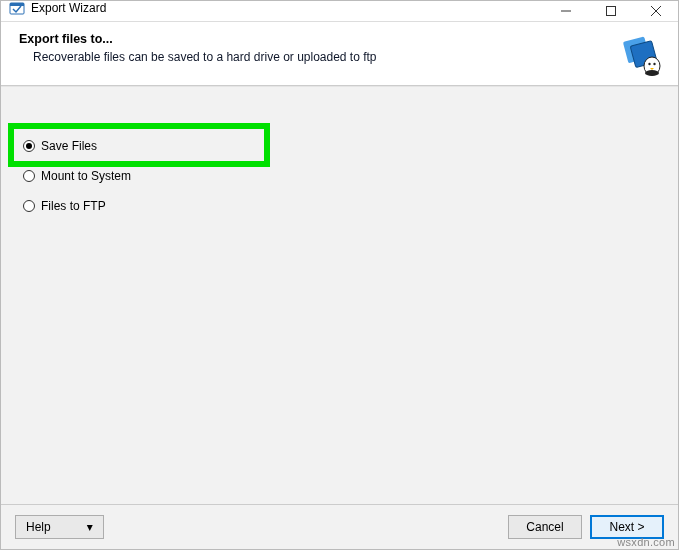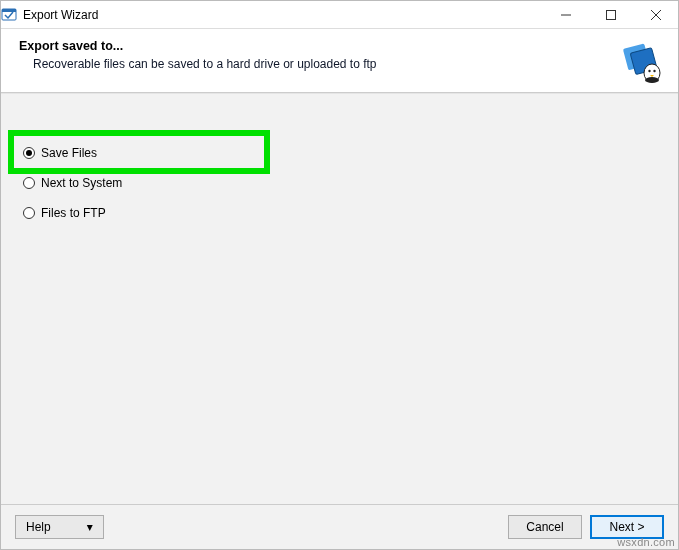--- a/index.html
+++ b/index.html
@@ -1,20 +1,20 @@
 <!DOCTYPE html>
 <html><head>
   <meta charset="utf-8">
   <style>
     * { box-sizing: border-box; margin: 0; padding: 0; font-family: 'Segoe UI', Tahoma, sans-serif; }
     body { width: 679px; height: 550px; background: #fff; position: relative; overflow: hidden; }
 
     .window { width: 100%; height: 100%; border: 1px solid #bbb; background: #fff; display: flex; flex-direction: column; }
 
-    .titlebar { height: 28px; background: #fff; display: flex; align-items: center; border-bottom: 1px solid #ddd; }
+    .titlebar { height: 21px; background: #fff; display: flex; align-items: flex-start; padding-left: 8px; border-bottom: 1px solid #ddd; }
     .titlebar .app-icon { width: 16px; height: 16px; margin-right: 6px; }
     .titlebar .title { font-size: 12px; color: #000; flex: 1; }
     .titlebar .win-controls { display: flex; height: 100%; }
     .titlebar .win-btn { width: 45px; display: flex; align-items: center; justify-content: center; color: #555; }
     .titlebar .win-btn svg { width: 10px; height: 10px; }
 
     .header { padding: 10px 18px 14px 18px; background: #fff; border-bottom: 1px solid #ccc; position: relative; min-height: 64px; }
     .header .h-title { font-size: 12.5px; font-weight: bold; color: #000; margin-bottom: 4px; }
     .header .h-sub { font-size: 12px; color: #0f172a; padding-left: 14px; }
     .header .wiz-icon { position: absolute; right: 14px; top: 6px; width: 48px; height: 48px; }
@@ -64,21 +64,21 @@
       <div class="win-btn">
           <svg viewBox="0 0 10 10">
             <line x1="0" y1="0" x2="10" y2="10" stroke="#333" stroke-width="1"></line>
             <line x1="10" y1="0" x2="0" y2="10" stroke="#333" stroke-width="1"></line>
           </svg>
         </div>
     </div>
   </div>
 
   <div class="header">
-    <div class="h-title">Export saved to...</div>
+    <div class="h-title">Export files to...</div>
     <div class="h-sub">Recoverable files can be saved to a hard drive or uploaded to ftp</div>
     <span class="wiz-icon">
       <svg viewBox="0 0 48 48">
         <g transform="rotate(-15 24 24)">
           <rect x="10" y="10" width="22" height="22" rx="2" fill="#4aa0e8"></rect>
           <rect x="16" y="16" width="22" height="22" rx="2" fill="#1e6fc1" stroke="#0d4a84"></rect>
         </g>
         <ellipse cx="36" cy="38" rx="8" ry="9" fill="#fff" stroke="#222" stroke-width="1"></ellipse>
         <ellipse cx="36" cy="45" rx="7" ry="3" fill="#222"></ellipse>
         <circle cx="33.5" cy="36" r="1.2" fill="#222"></circle>
@@ -91,21 +91,21 @@
   <div class="content">
     <div class="highlight-box"></div>
 
     <label class="radio-row">
       <span class="radio checked"></span>
       <span>Save Files</span>
     </label>
 
     <label class="radio-row">
       <span class="radio"></span>
-      <span>Next to System</span>
+      <span>Mount to System</span>
     </label>
 
     <label class="radio-row">
       <span class="radio"></span>
       <span>Files to FTP</span>
     </label>
   </div>
 
   <div class="footer">
     <div class="btn">

